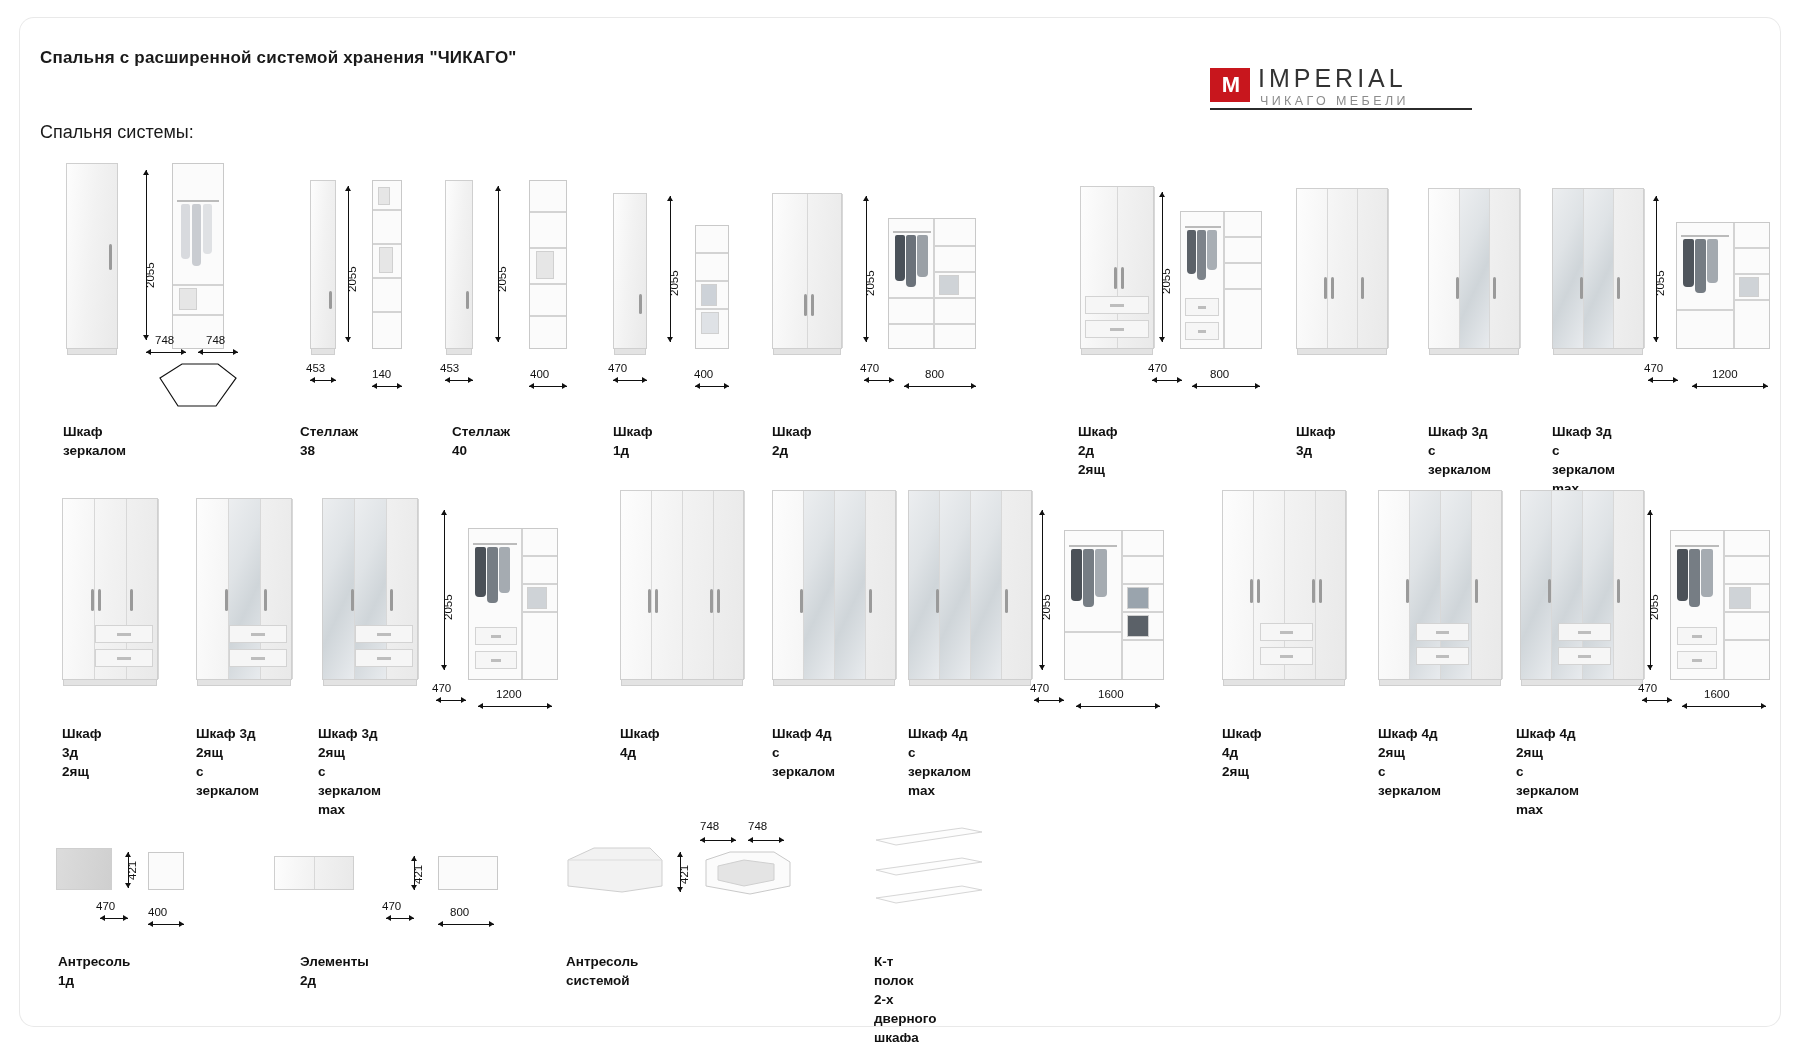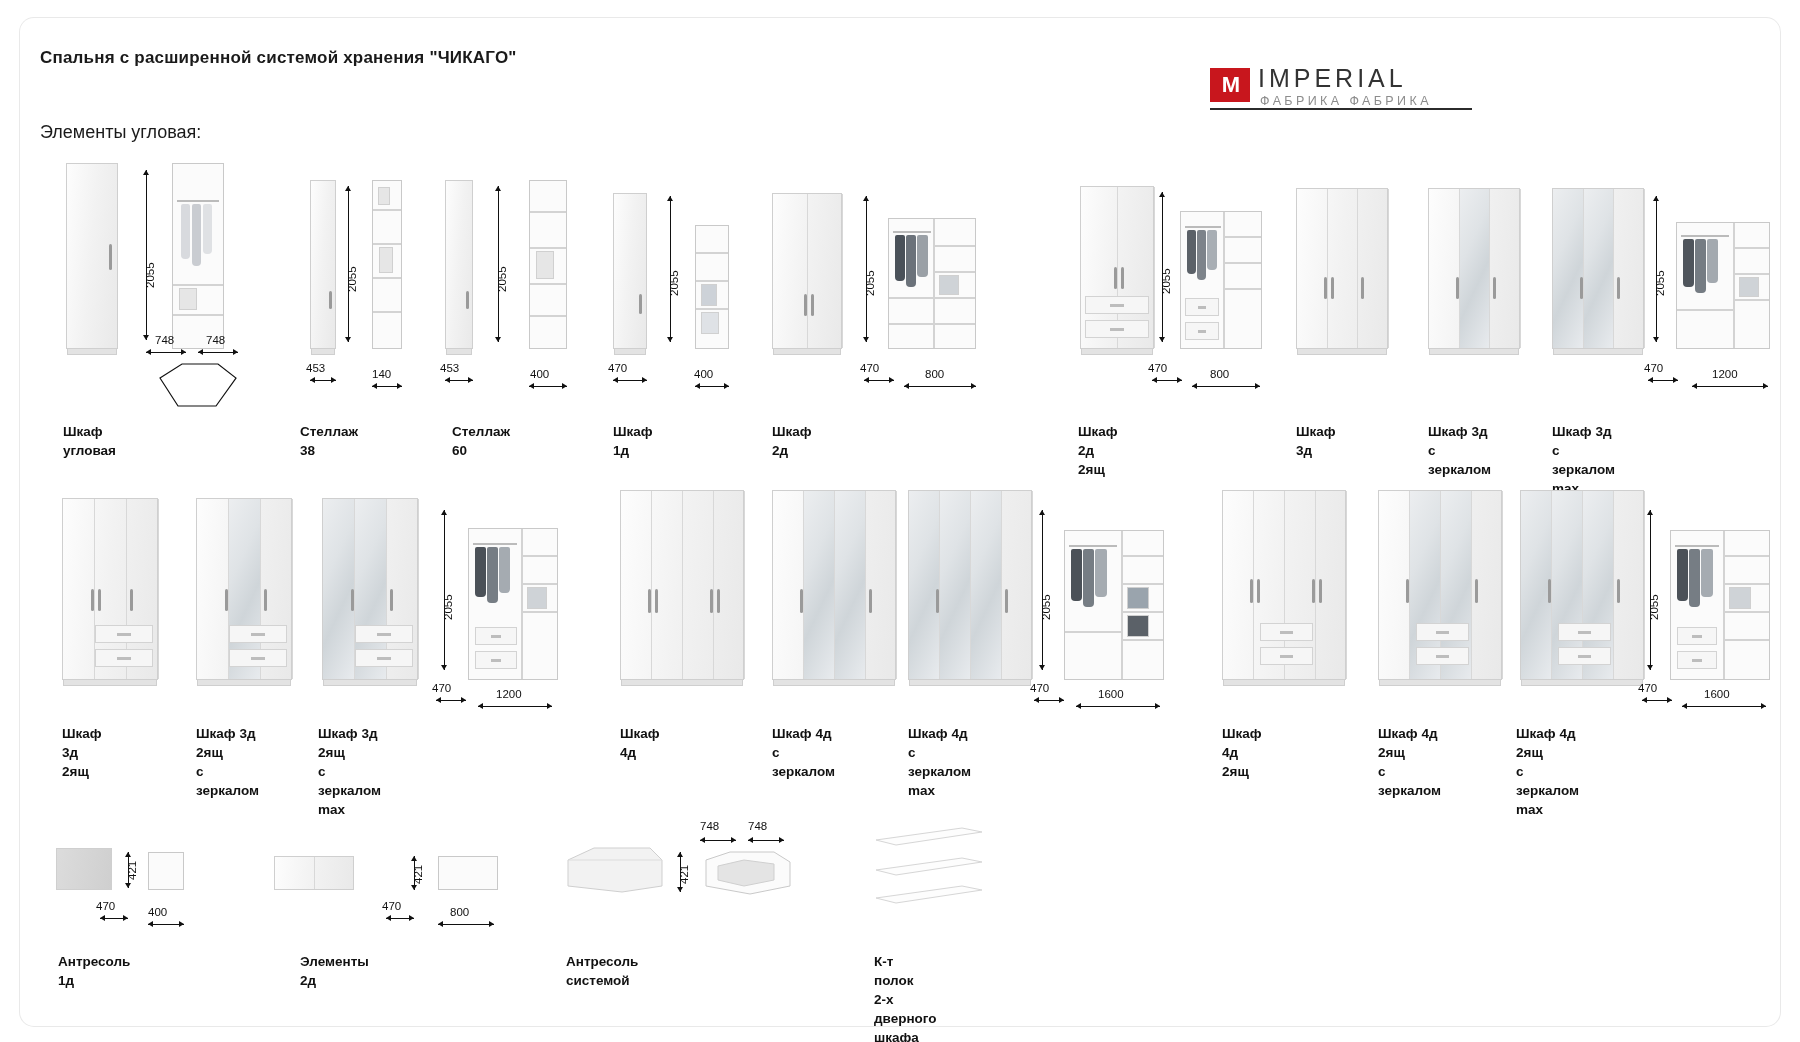--- a/index.html
+++ b/index.html
@@ -47,27 +47,27 @@
   .dimlabel{position:absolute;font-size:11.5px;color:#111;white-space:nowrap;}
   .dimlabel.vert{transform:rotate(-90deg);transform-origin:left top;}
 </style>
 </head>
 <body>
 
 <div class="page">
   <div class="sheet"></div>
 
   <div class="title">Спальня с расширенной системой хранения "ЧИКАГО"</div>
-  <div class="subtitle">Элементы угловая:</div>
+  <div class="subtitle">Спальня системы:</div>
 
   <div class="logo">
     <div class="mark">M</div>
     <div class="word">IMPERIAL</div>
     <div class="rule"></div>
-    <div class="sub">ФАБРИКА ФАБРИКА</div>
+    <div class="sub">ЧИКАГО МЕБЕЛИ</div>
   </div>
 
   <div class="item">
     <div class="ward" style="left:66px;top:163px;width:52px;height:186px;">
       <div class="handle" style="left:42px;top:80px;height:26px;"></div>
       <div class="plinth"></div>
     </div>
     <div class="open" style="left:172px;top:163px;width:52px;height:186px;">
       <div class="rod" style="left:4px;right:4px;top:36px;"></div>
       <div class="cloth" style="left:8px;top:40px;width:9px;height:55px;background:#d8dade;"></div>
@@ -81,21 +81,21 @@
     <div class="dimlabel vert" style="left:144px;top:288px;">2055</div>
 
     <svg style="position:absolute;left:140px;top:362px;" width="110" height="50">
       <polygon points="20,16 42,2 78,2 96,16 76,44 38,44" fill="#fff" stroke="#111" stroke-width="1.2"></polygon>
     </svg>
     <div class="dimh" style="left:146px;top:352px;width:40px;"></div>
     <div class="dimh" style="left:198px;top:352px;width:40px;"></div>
     <div class="dimlabel" style="left:155px;top:334px;">748</div>
     <div class="dimlabel" style="left:206px;top:334px;">748</div>
     <div class="caption" style="left:63px;top:422px;">Шкаф
-угловая</div>
+зеркалом</div>
   </div>
 
   <div class="item">
     <div class="ward" style="left:310px;top:180px;width:26px;height:169px;">
       <div class="handle" style="left:18px;top:110px;height:18px;"></div>
       <div class="plinth"></div>
     </div>
     <div class="open" style="left:372px;top:180px;width:30px;height:169px;">
       <div class="shelf" style="top:28px;"></div>
       <div class="shelf" style="top:62px;"></div>
@@ -124,21 +124,21 @@
       <div class="shelf" style="top:102px;"></div>
       <div class="shelf" style="top:134px;"></div>
       <div class="box" style="left:6px;top:70px;width:18px;height:28px;"></div>
     </div>
     <div class="dimv" style="left:498px;top:186px;height:156px;"></div>
     <div class="dimlabel vert" style="left:496px;top:292px;">2055</div>
     <div class="dimh" style="left:445px;top:380px;width:28px;"></div>
     <div class="dimlabel" style="left:440px;top:362px;">453</div>
     <div class="dimh" style="left:529px;top:386px;width:38px;"></div>
     <div class="dimlabel" style="left:530px;top:368px;">400</div>
-    <div class="caption" style="left:452px;top:422px;">Стеллаж 60</div>
+    <div class="caption" style="left:452px;top:422px;">Стеллаж 40</div>
   </div>
 
   <div class="item">
     <div class="ward" style="left:613px;top:193px;width:34px;height:156px;">
       <div class="handle" style="left:25px;top:100px;height:20px;"></div>
       <div class="plinth"></div>
     </div>
     <div class="open" style="left:695px;top:225px;width:34px;height:124px;">
       <div class="shelf" style="top:26px;"></div>
       <div class="shelf" style="top:54px;"></div>

